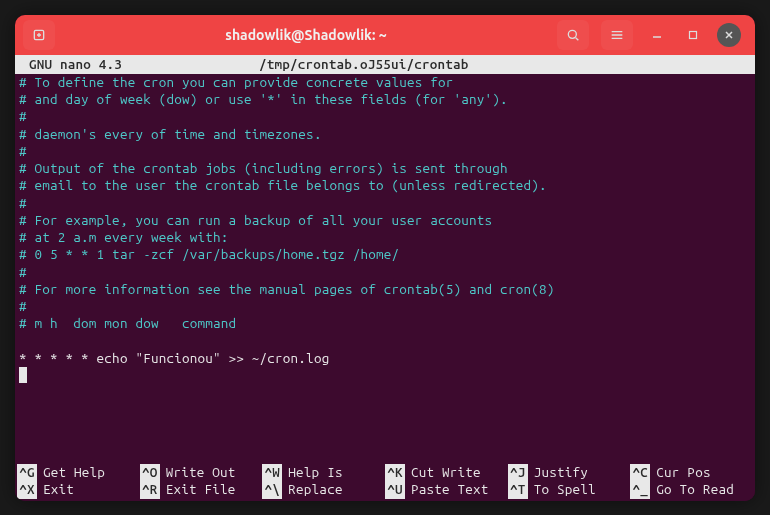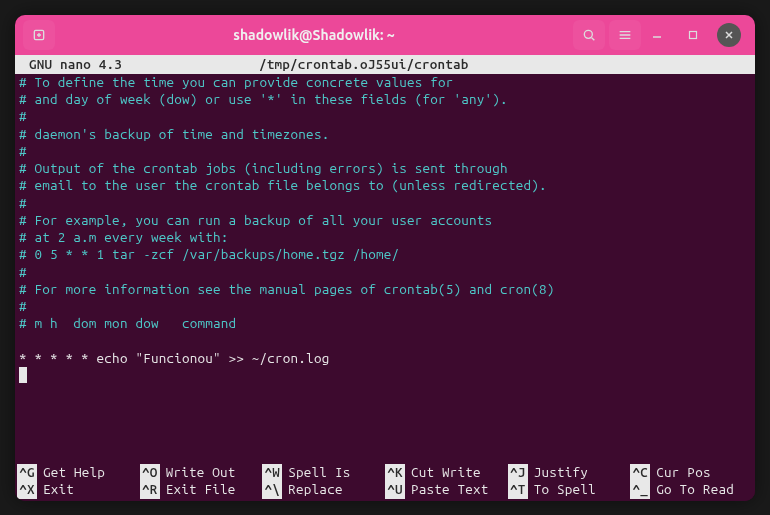--- a/index.html
+++ b/index.html
@@ -16,26 +16,26 @@
       width: 740px;
       height: 486px;
       background: #3d0a2e;
       border-radius: 10px;
       overflow: hidden;
       box-shadow: 0 0 20px rgba(0,0,0,0.5);
       display: flex;
       flex-direction: column;
     }
     .titlebar {
-      background: #ec4899;
+      background: #ef4444;
       height: 40px;
       display: flex;
       align-items: center;
       padding: 0 8px;
-      gap: 4px;
+      gap: 12px;
     }
     .titlebar-btn {
       width: 32px;
       height: 30px;
       border-radius: 6px;
       display: flex;
       align-items: center;
       justify-content: center;
       color: #ddd;
       background: rgba(255,255,255,0.05);
@@ -164,24 +164,24 @@
       </div>
     </div>
   </div>
 
   <div class="editor">
     <div class="editor-header">
       <span class="app">GNU nano 4.3</span>
       <span class="file">/tmp/crontab.oJ55ui/crontab</span>
     </div>
     <div class="content" id="content">
-        <pre class="comment"># To define the time you can provide concrete values for</pre>
+        <pre class="comment"># To define the cron you can provide concrete values for</pre>
         <pre class="comment"># and day of week (dow) or use '*' in these fields (for 'any').</pre>
         <pre class="comment">#</pre>
-        <pre class="comment"># daemon's backup of time and timezones.</pre>
+        <pre class="comment"># daemon's every of time and timezones.</pre>
         <pre class="comment">#</pre>
         <pre class="comment"># Output of the crontab jobs (including errors) is sent through</pre>
         <pre class="comment"># email to the user the crontab file belongs to (unless redirected).</pre>
         <pre class="comment">#</pre>
         <pre class="comment"># For example, you can run a backup of all your user accounts</pre>
         <pre class="comment"># at 2 a.m every week with:</pre>
         <pre class="comment"># 0 5 * * 1 tar -zcf /var/backups/home.tgz /home/</pre>
         <pre class="comment">#</pre>
         <pre class="comment"># For more information see the manual pages of crontab(5) and cron(8)</pre>
         <pre class="comment">#</pre>
@@ -194,21 +194,21 @@
         <div class="sc">
           <span class="key">^G</span>
           <span class="sc-label">Get Help</span>
         </div>
         <div class="sc">
           <span class="key">^O</span>
           <span class="sc-label">Write Out</span>
         </div>
         <div class="sc">
           <span class="key">^W</span>
-          <span class="sc-label">Spell Is</span>
+          <span class="sc-label">Help Is</span>
         </div>
         <div class="sc">
           <span class="key">^K</span>
           <span class="sc-label">Cut Write</span>
         </div>
         <div class="sc">
           <span class="key">^J</span>
           <span class="sc-label">Justify</span>
         </div>
         <div class="sc">

